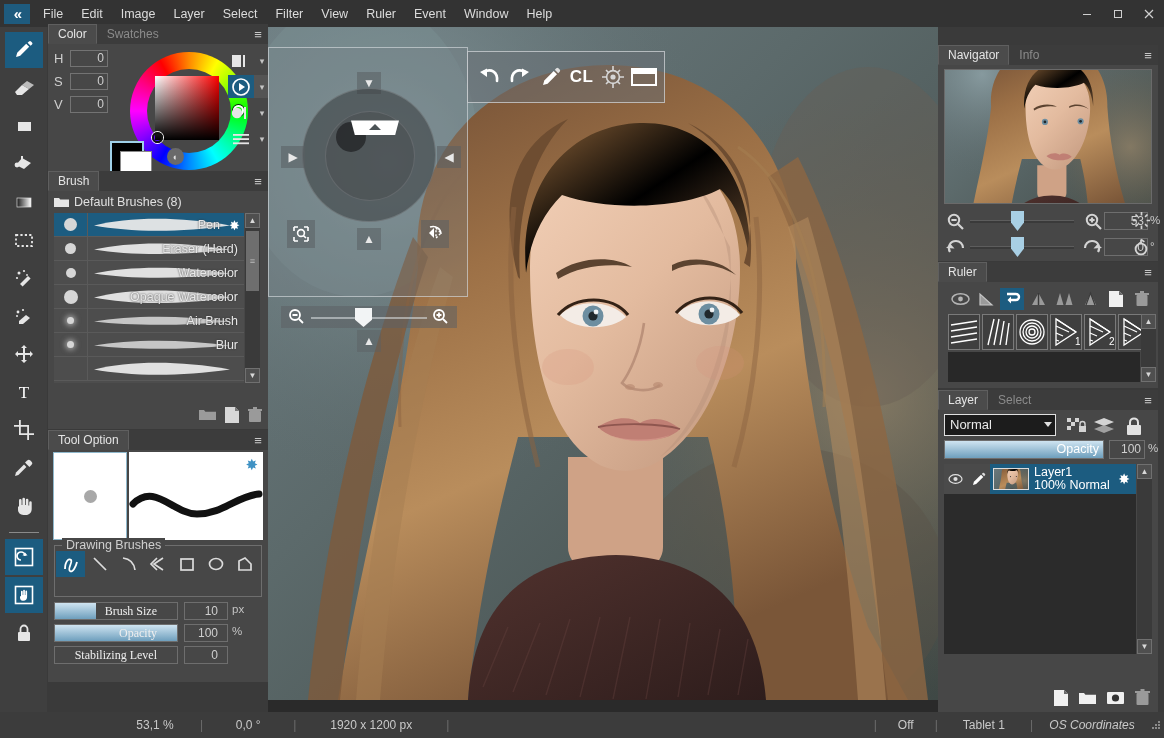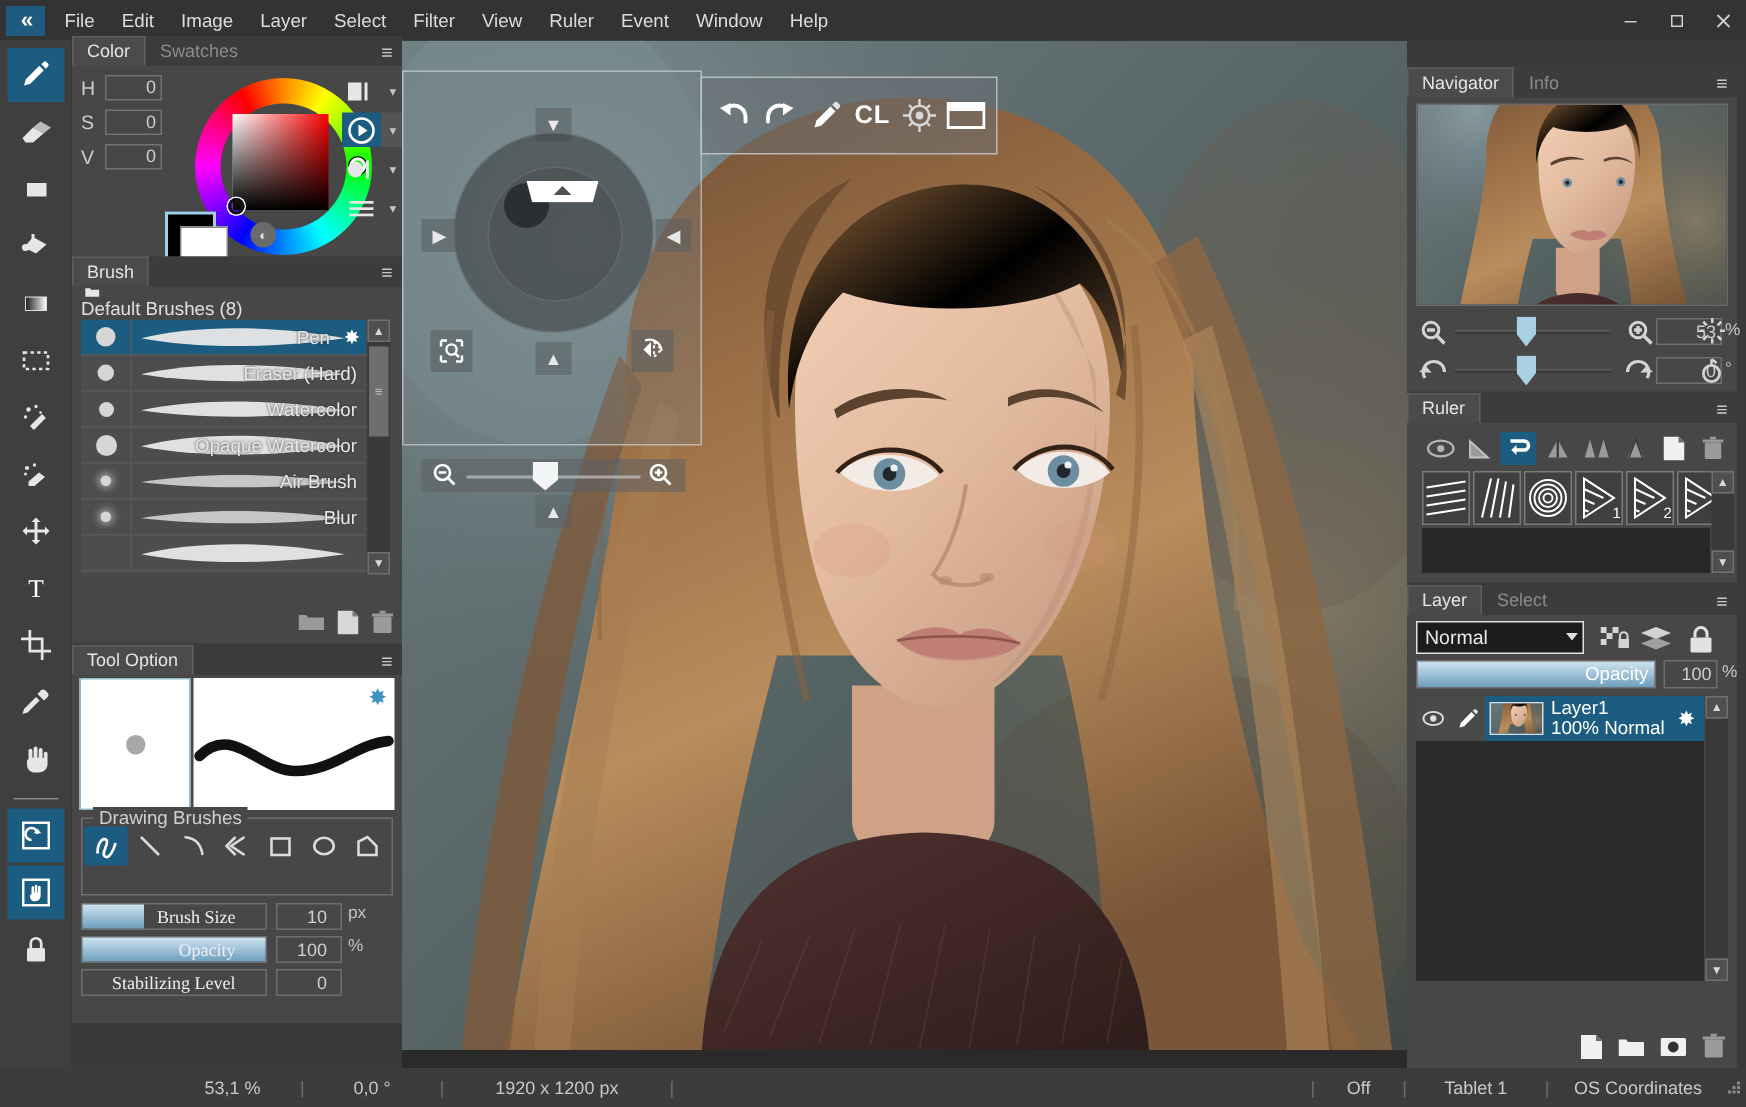--- a/index.html
+++ b/index.html
@@ -132,22 +132,22 @@
   .cmode.active { background: #1c5c80; }
   .cmode-arrow {
     position: absolute; width: 16px; height: 23px; color: #c4c4c4;
     display: flex; align-items: center; justify-content: center; font-size: 9px;
   }
   .cmode-arrow.dim { background: #545454; }
 
   
   #brush-panel { left: 48px; top: 171px; width: 220px; height: 258px; }
   #brush-header {
-    height: 22px; display: flex; align-items: flex-start; padding-left: 6px;
-    color: #e0e0e0; font-size: 12.5px; flex-direction: column;
+    height: 22px; display: flex; align-items: center; padding-left: 6px;
+    color: #e0e0e0; font-size: 12.5px;
   }
   #brush-list {
     position: absolute; left: 6px; top: 42px; width: 190px; height: 170px;
     background: #4d4d4d; overflow: hidden;
   }
   .brow {
     position: relative; height: 24px; display: flex; align-items: center;
     border-bottom: 1px solid #5a5a5a;
     justify-content: space-between;
   }
@@ -1311,21 +1311,21 @@
     <div class="st-cell" style="width:90px;">0,0 °</div>
     <div class="st-sep">|</div>
     <div class="st-cell" style="width:150px;">1920 x 1200 px</div>
     <div class="st-sep">|</div>
     <div style="flex:1;"></div>
     <div class="st-sep">|</div>
     <div class="st-cell" style="width:58px;">Off</div>
     <div class="st-sep">|</div>
     <div class="st-cell" style="width:92px;">Tablet 1</div>
     <div class="st-sep">|</div>
-    <div class="st-cell" style="width:118px;">OS Coordinates</div>
+    <div class="st-cell" style="width:118px;font-style:italic;">OS Coordinates</div>
     <svg width="10" height="10" viewBox="0 0 10 10" style="margin-right:3px;">
         <g fill="#8a8a8a">
           <rect x="7" y="7" width="2" height="2"></rect>
           <rect x="4" y="7" width="2" height="2"></rect>
           <rect x="7" y="4" width="2" height="2"></rect>
           <rect x="1" y="7" width="2" height="2"></rect>
           <rect x="7" y="1" width="2" height="2"></rect>
           <rect x="4" y="4" width="2" height="2"></rect>
         </g>
       </svg>

